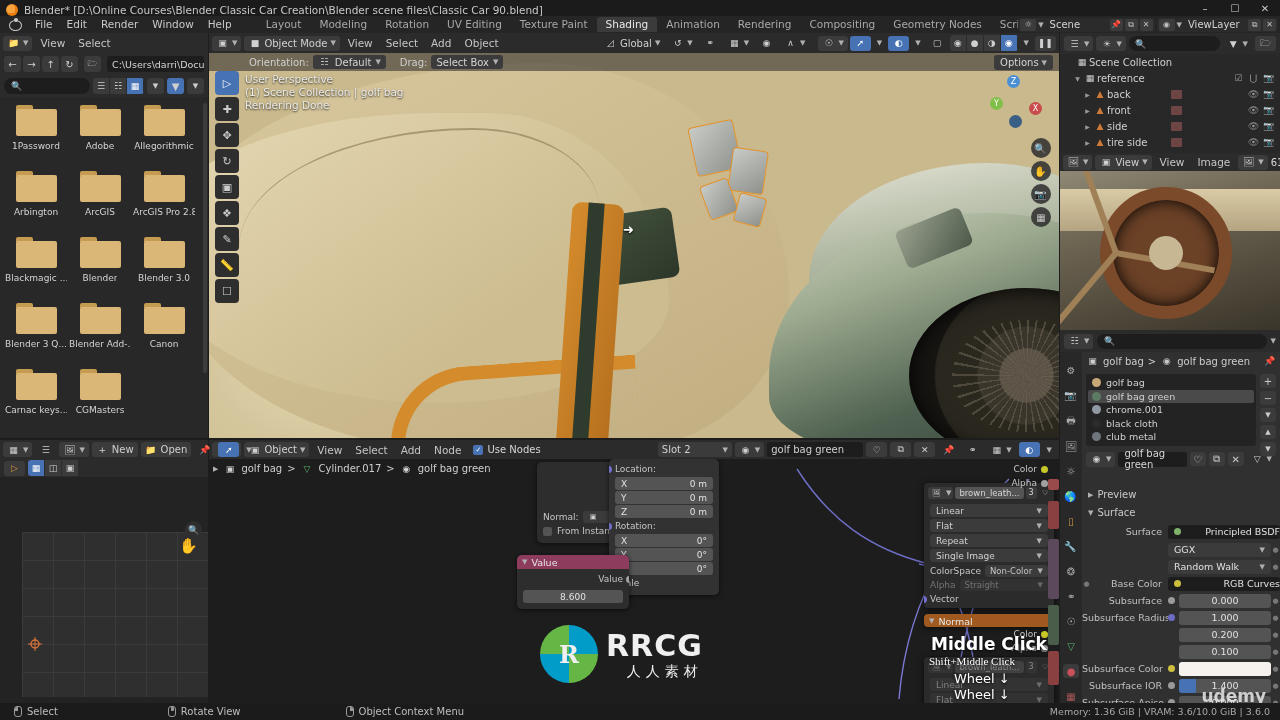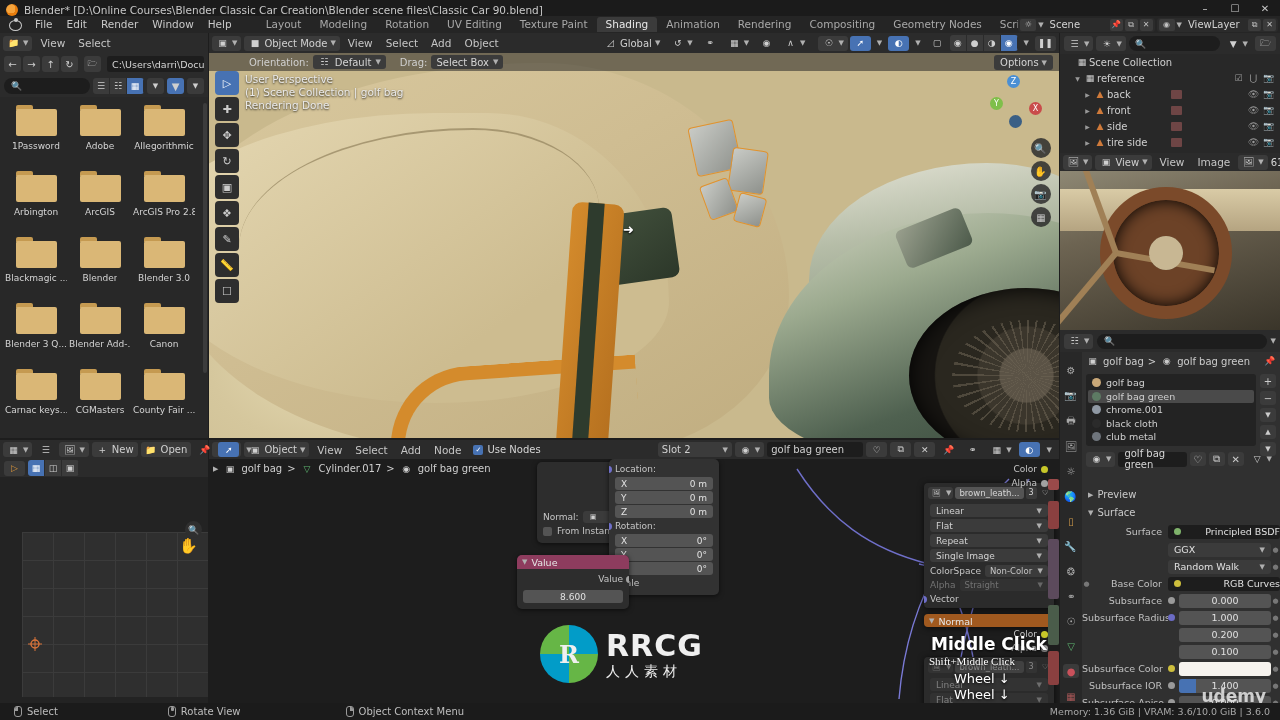--- a/index.html
+++ b/index.html
@@ -282,21 +282,21 @@
   .st-right { margin-left:auto; margin-right:10px; font-size:9.5px; color:#a8a8a8;}
 
   
   .wm { position:absolute; left:540px; top:625px; display:flex; align-items:center;
     gap:8px; opacity:.93; }
   .wm-circle { width:58px;height:58px;border-radius:50%;
     background:conic-gradient(#00a6d6 0 25%, #6cc24a 25% 50%, #00a6d6 50% 75%, #6cc24a 75% 100%);
     display:flex; align-items:center; justify-content:center;}
   .wm-circle span { color:#fff; font-size:24px; font-weight:bold; font-family:"DejaVu Serif",serif;}
   .wm-txt1 { font-size:30px; font-weight:bold; color:#fff; letter-spacing:1px;}
-  .wm-txt2 { font-size:14px; color:#fff; letter-spacing:5px;}
+  .wm-txt2 { font-size:14px; color:#fff; letter-spacing:5px;text-align:right;}
   .wm-udemy { position:absolute; right:14px; top:686px; font-size:17px; color:#e8e8e8;
     opacity:.85; font-weight:bold;}
 </style>
 </head>
 <body>
 
 <div class="app">
 
   <div class="titlebar">
     <div class="tlogo"></div>
@@ -470,27 +470,20 @@
             <div class="body"></div>
           </div>
           <div class="fb-label">Carnac keys...</div>
         </div>
       <div class="fb-item">
           <div class="folder">
             <div class="tab"></div>
             <div class="body"></div>
           </div>
           <div class="fb-label">CGMasters</div>
-        </div>
-      <div class="fb-item">
-          <div class="folder">
-            <div class="tab"></div>
-            <div class="body"></div>
-          </div>
-          <div class="fb-label">County Fair ...</div>
         </div>
     </div>
     <div class="fb-scroll"></div>
   </div>
 
   <div class="editor" id="viewport">
     <div class="vp-canvas">
       <div class="carbody"></div>
       <div class="bonnet"></div>
       <div class="bonnet-line"></div>

